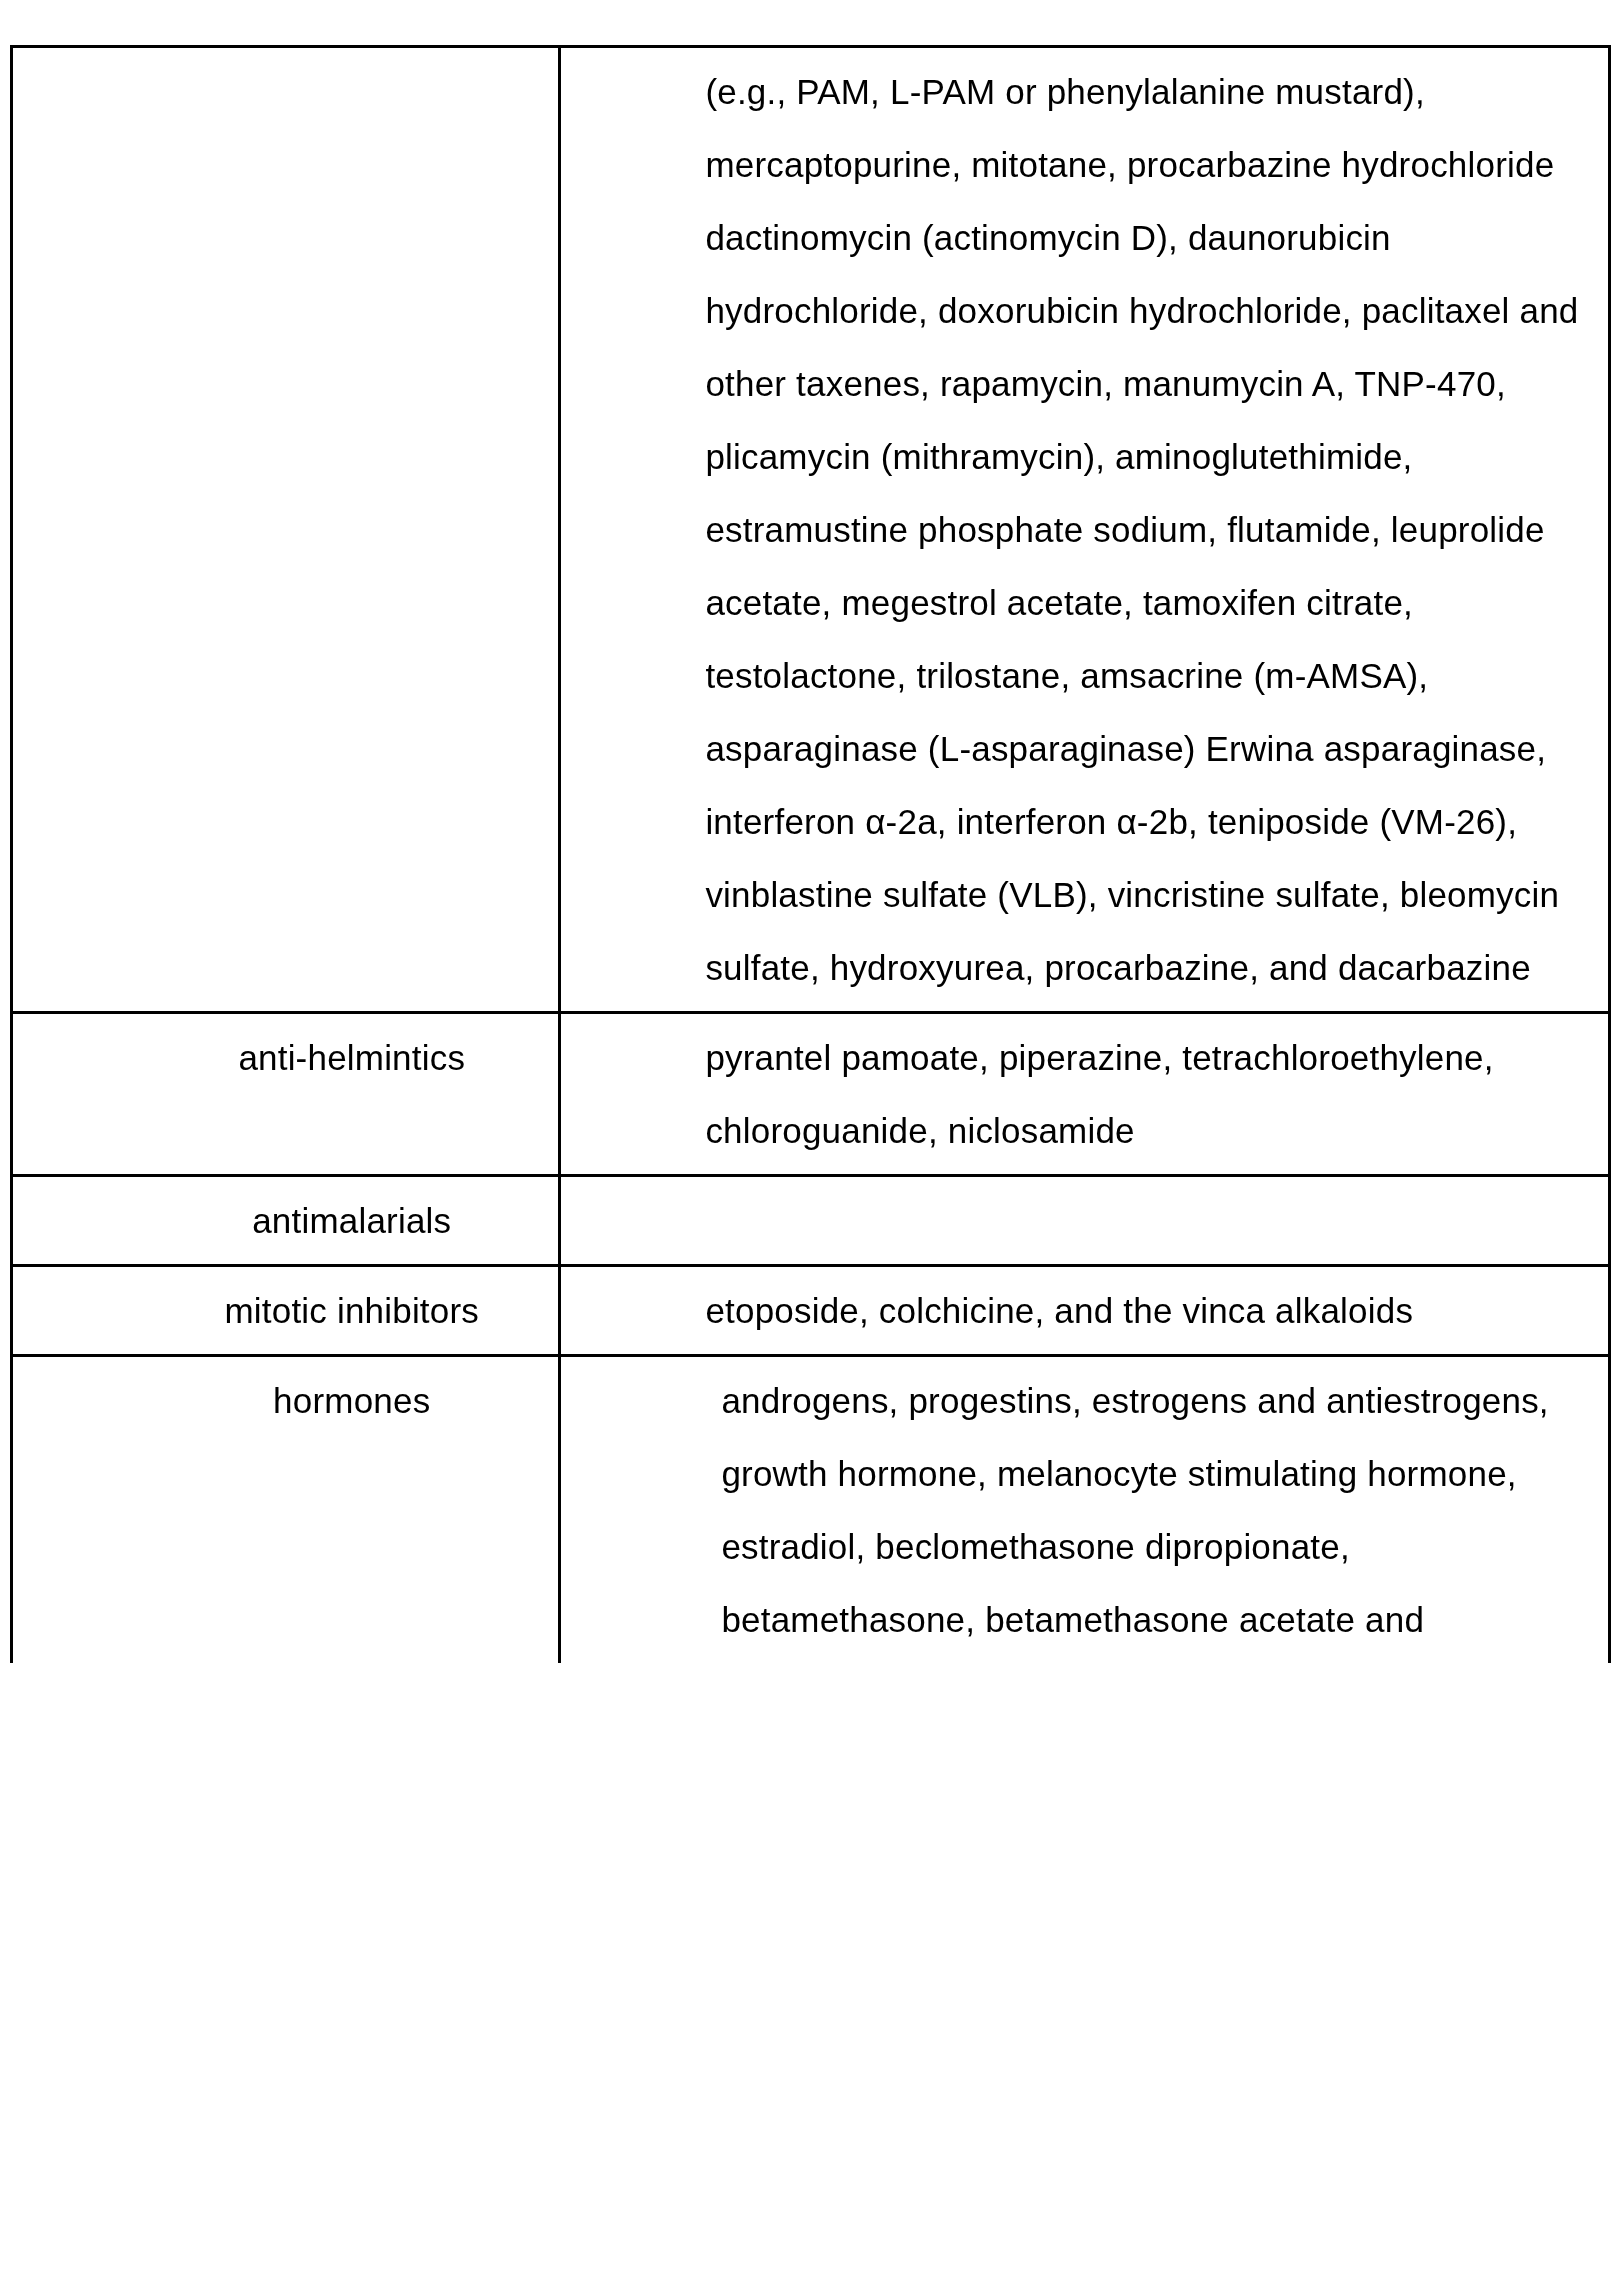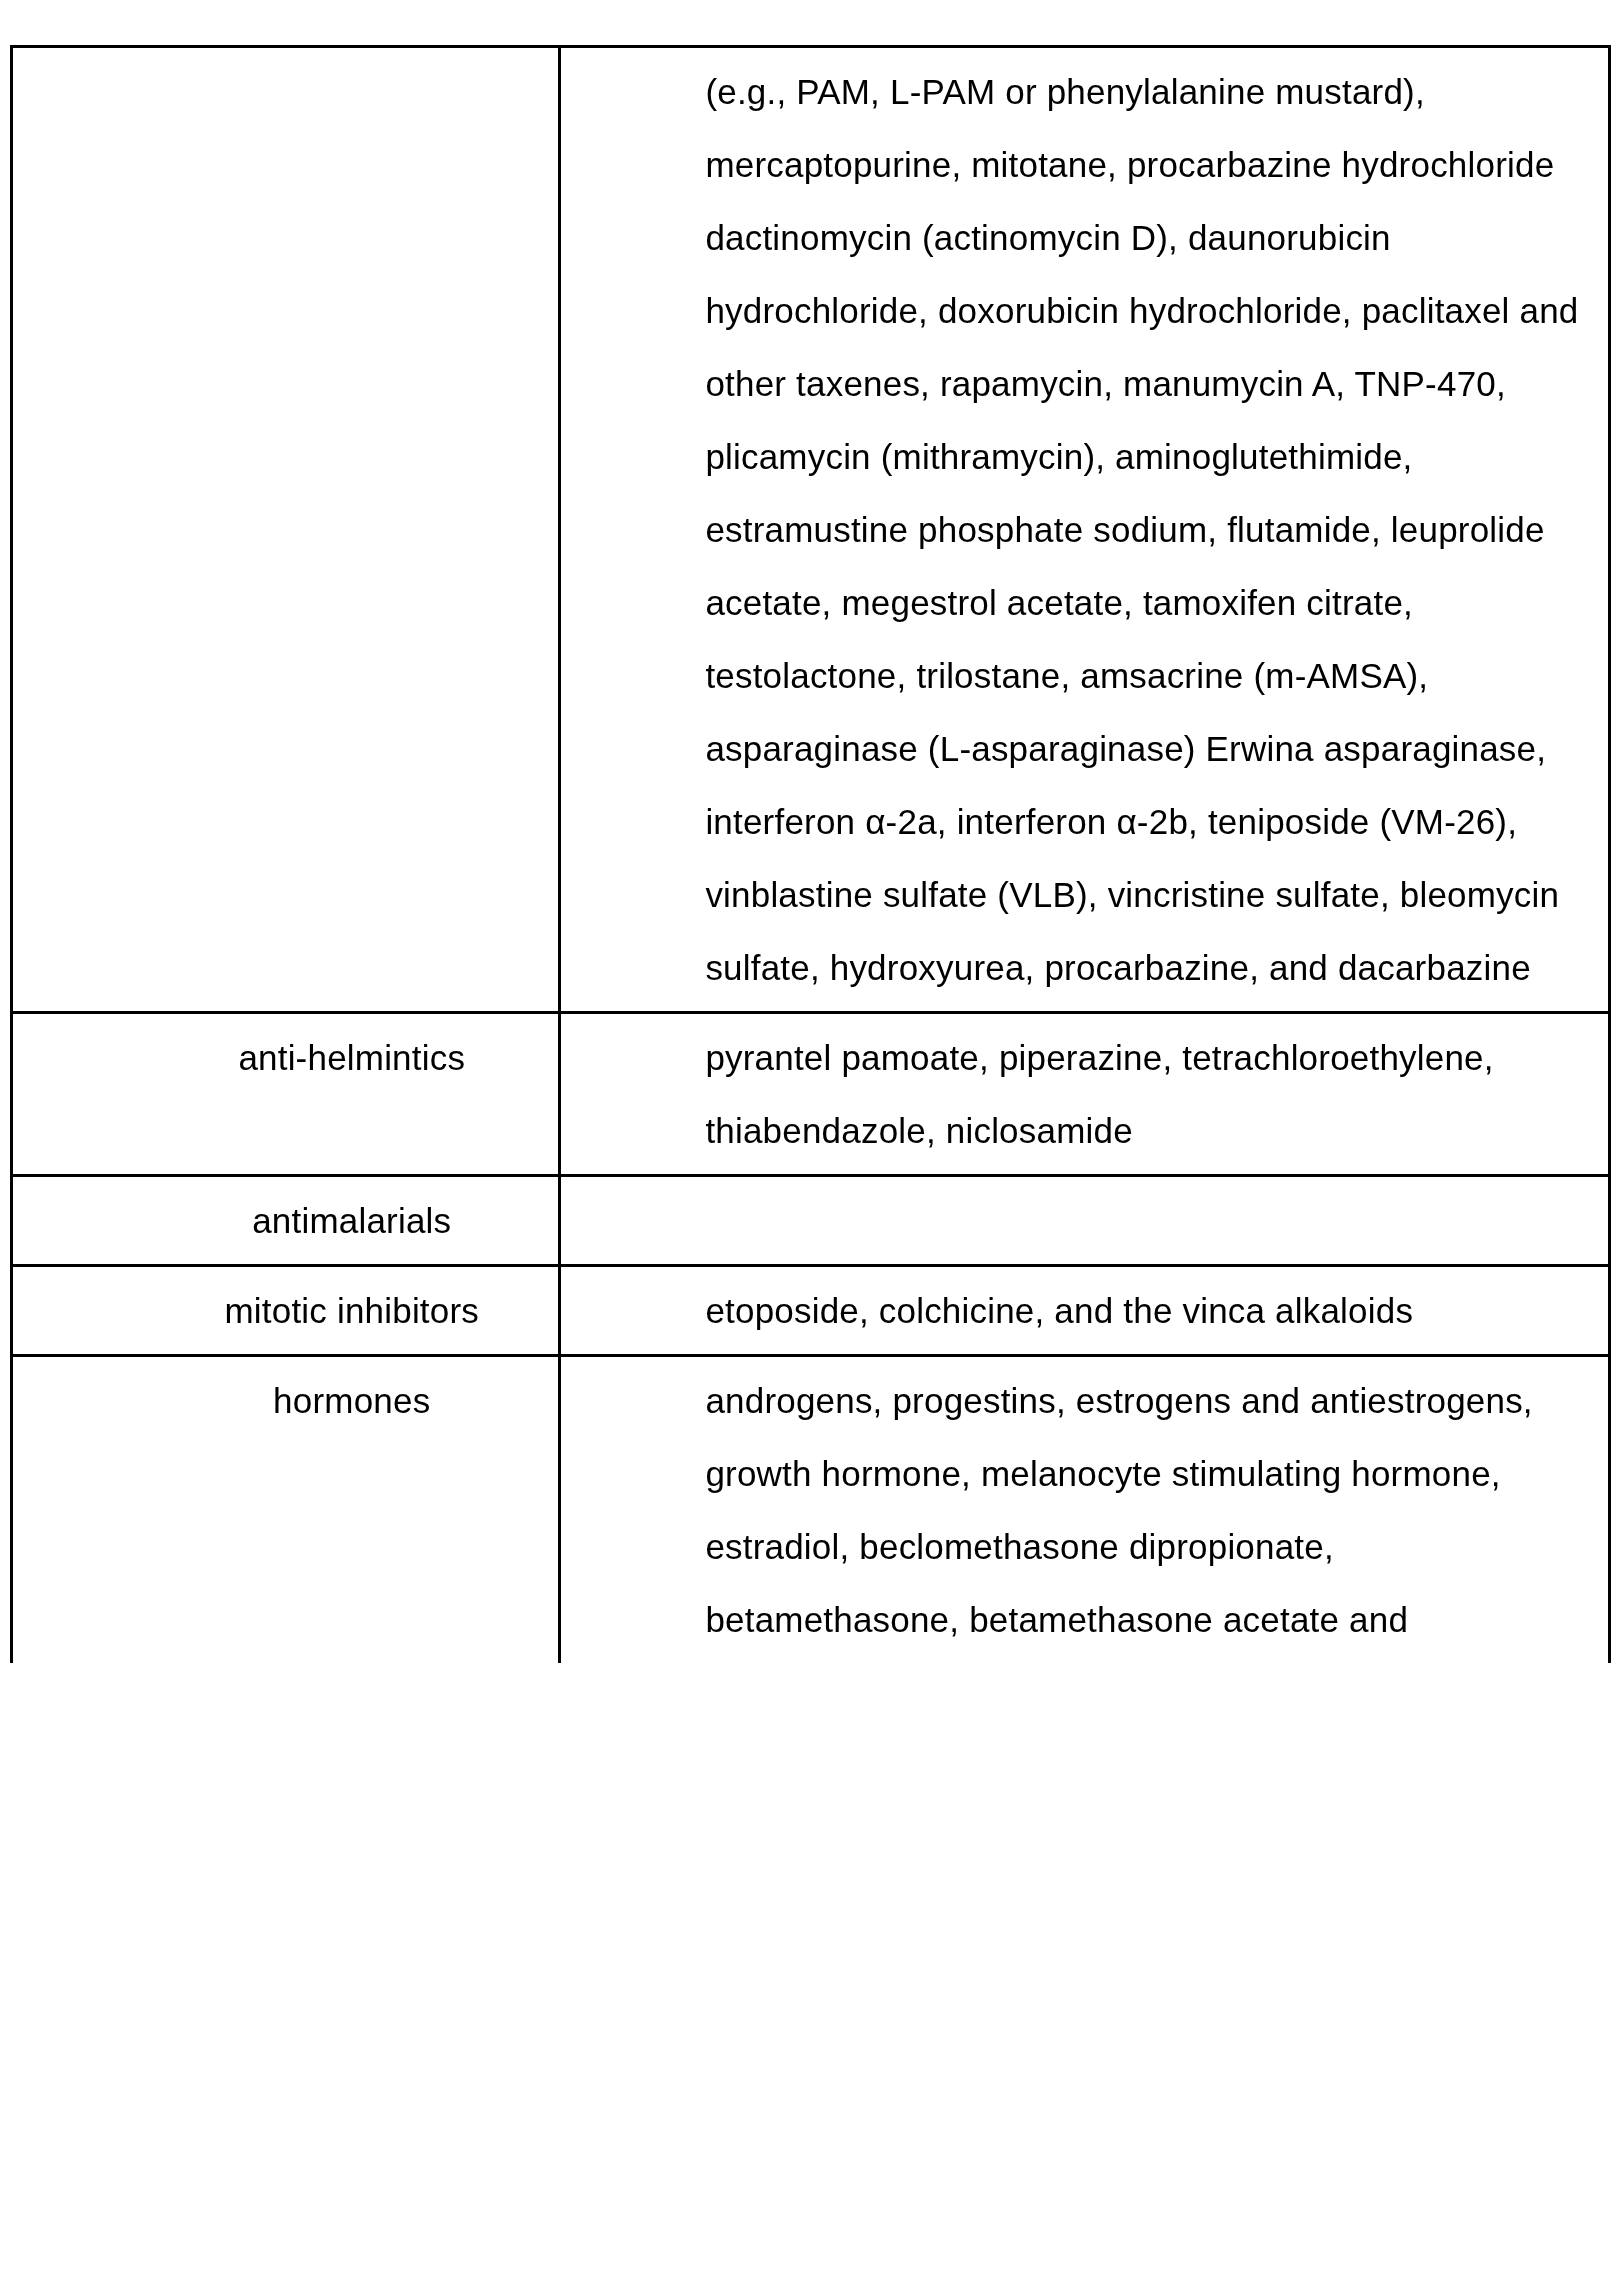--- a/index.html
+++ b/index.html
@@ -26,20 +26,21 @@
     border: 3.5px solid #000000;
     border-bottom: 0;
   }
   .row {
     display: grid;
     grid-template-columns: 548px 1fr;
     border-bottom: 3.5px solid #000000;
   }
   .row:last-child {
     border-bottom: 0;
+    gap: 16px;
   }
   .cell {
     font-size: 35px;
     line-height: 73px;
     padding: 7px 17.3px;
     letter-spacing: 0.2px;
     text-align: left;
     box-sizing: border-box;
   }
   .cell.cat {
@@ -66,21 +67,21 @@
 <div class="page">
   <div class="table">
 
     <div class="row">
       <div class="cell cat"></div>
       <div class="cell drugs">(e.g., PAM, L-PAM or phenylalanine mustard), mercaptopurine, mitotane, procarbazine hydrochloride dactinomycin (actinomycin D), daunorubicin hydrochloride, doxorubicin hydrochloride, paclitaxel and other taxenes, rapamycin, manumycin A, TNP-470, plicamycin (mithramycin), aminoglutethimide, estramustine phosphate sodium, flutamide, leuprolide acetate, megestrol acetate, tamoxifen citrate, testolactone, trilostane, amsacrine (m-AMSA), asparaginase (L-asparaginase) Erwina asparaginase, interferon α-2a, interferon α-2b, teniposide (VM-26), vinblastine sulfate (VLB), vincristine sulfate, bleomycin sulfate, hydroxyurea, procarbazine, and dacarbazine</div>
     </div>
 
     <div class="row">
       <div class="cell cat">anti-helmintics</div>
-      <div class="cell drugs">pyrantel pamoate, piperazine, tetrachloroethylene, thiabendazole, niclosamide</div>
+      <div class="cell drugs">pyrantel pamoate, piperazine, tetrachloroethylene, chloroguanide, niclosamide</div>
     </div>
 
     <div class="row">
       <div class="cell cat">antimalarials</div>
     </div>
 
     <div class="row">
       <div class="cell cat">mitotic inhibitors</div>
       <div class="cell drugs">etoposide, colchicine, and the vinca alkaloids</div>
     </div>

